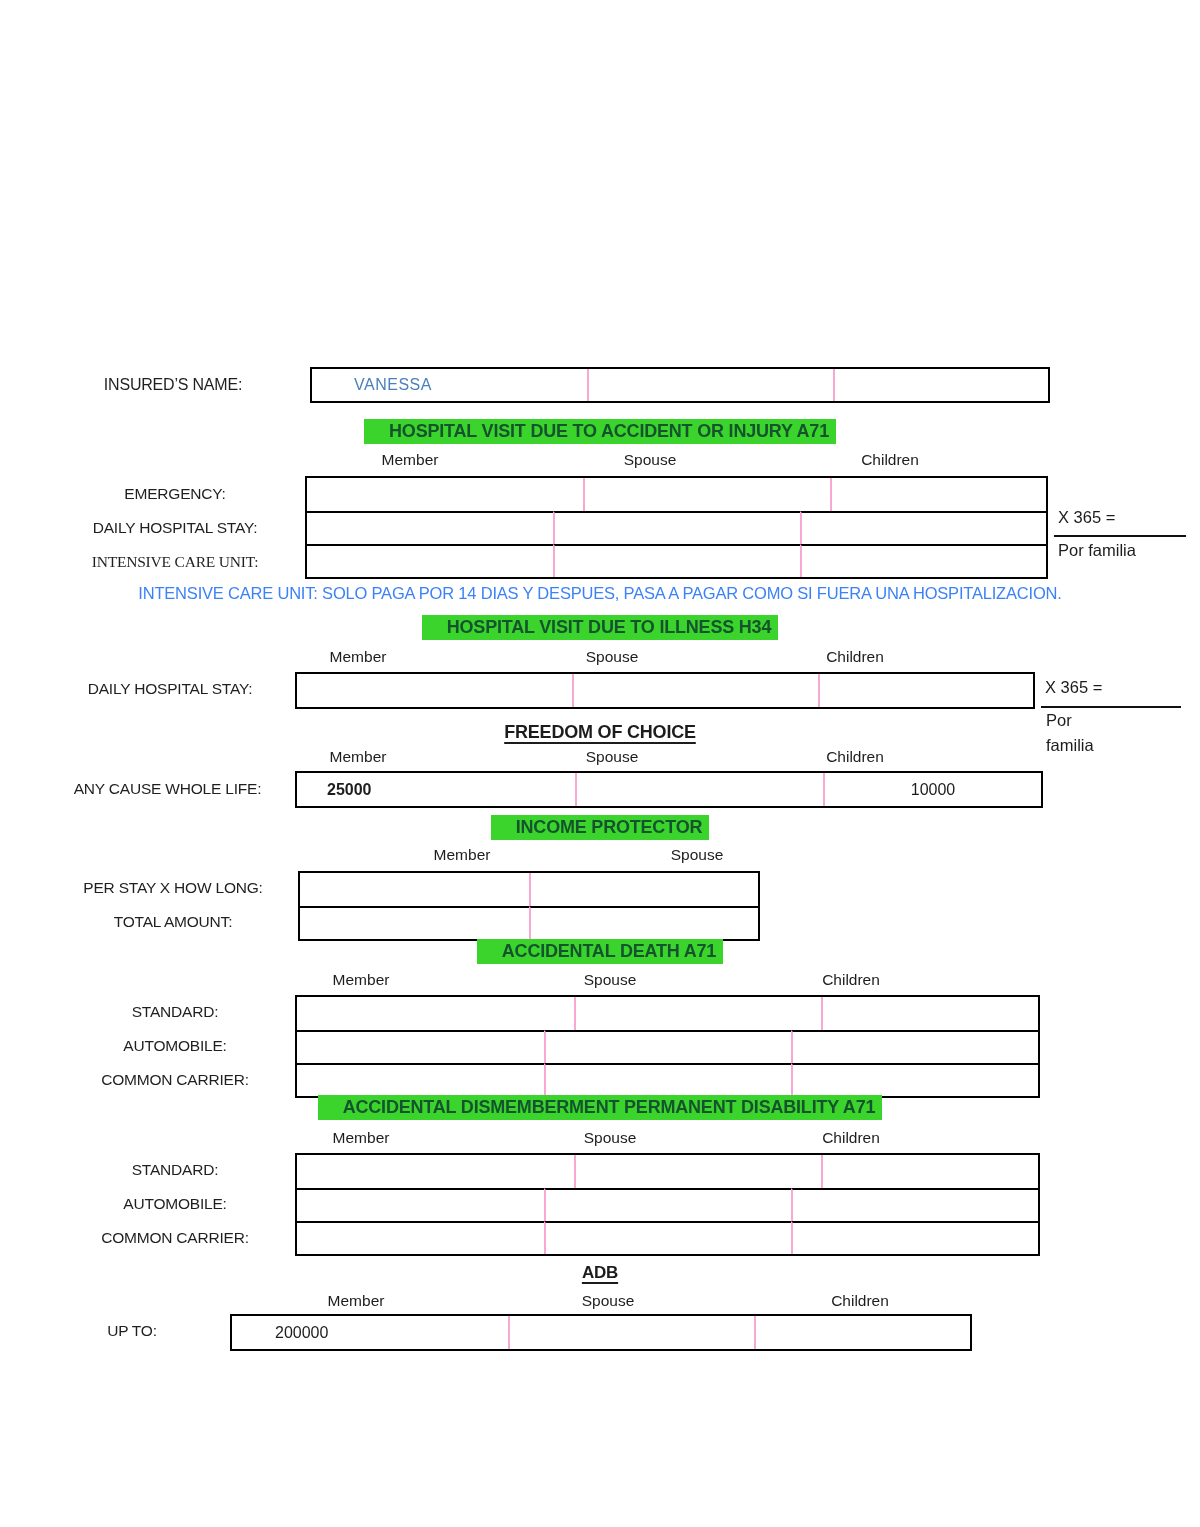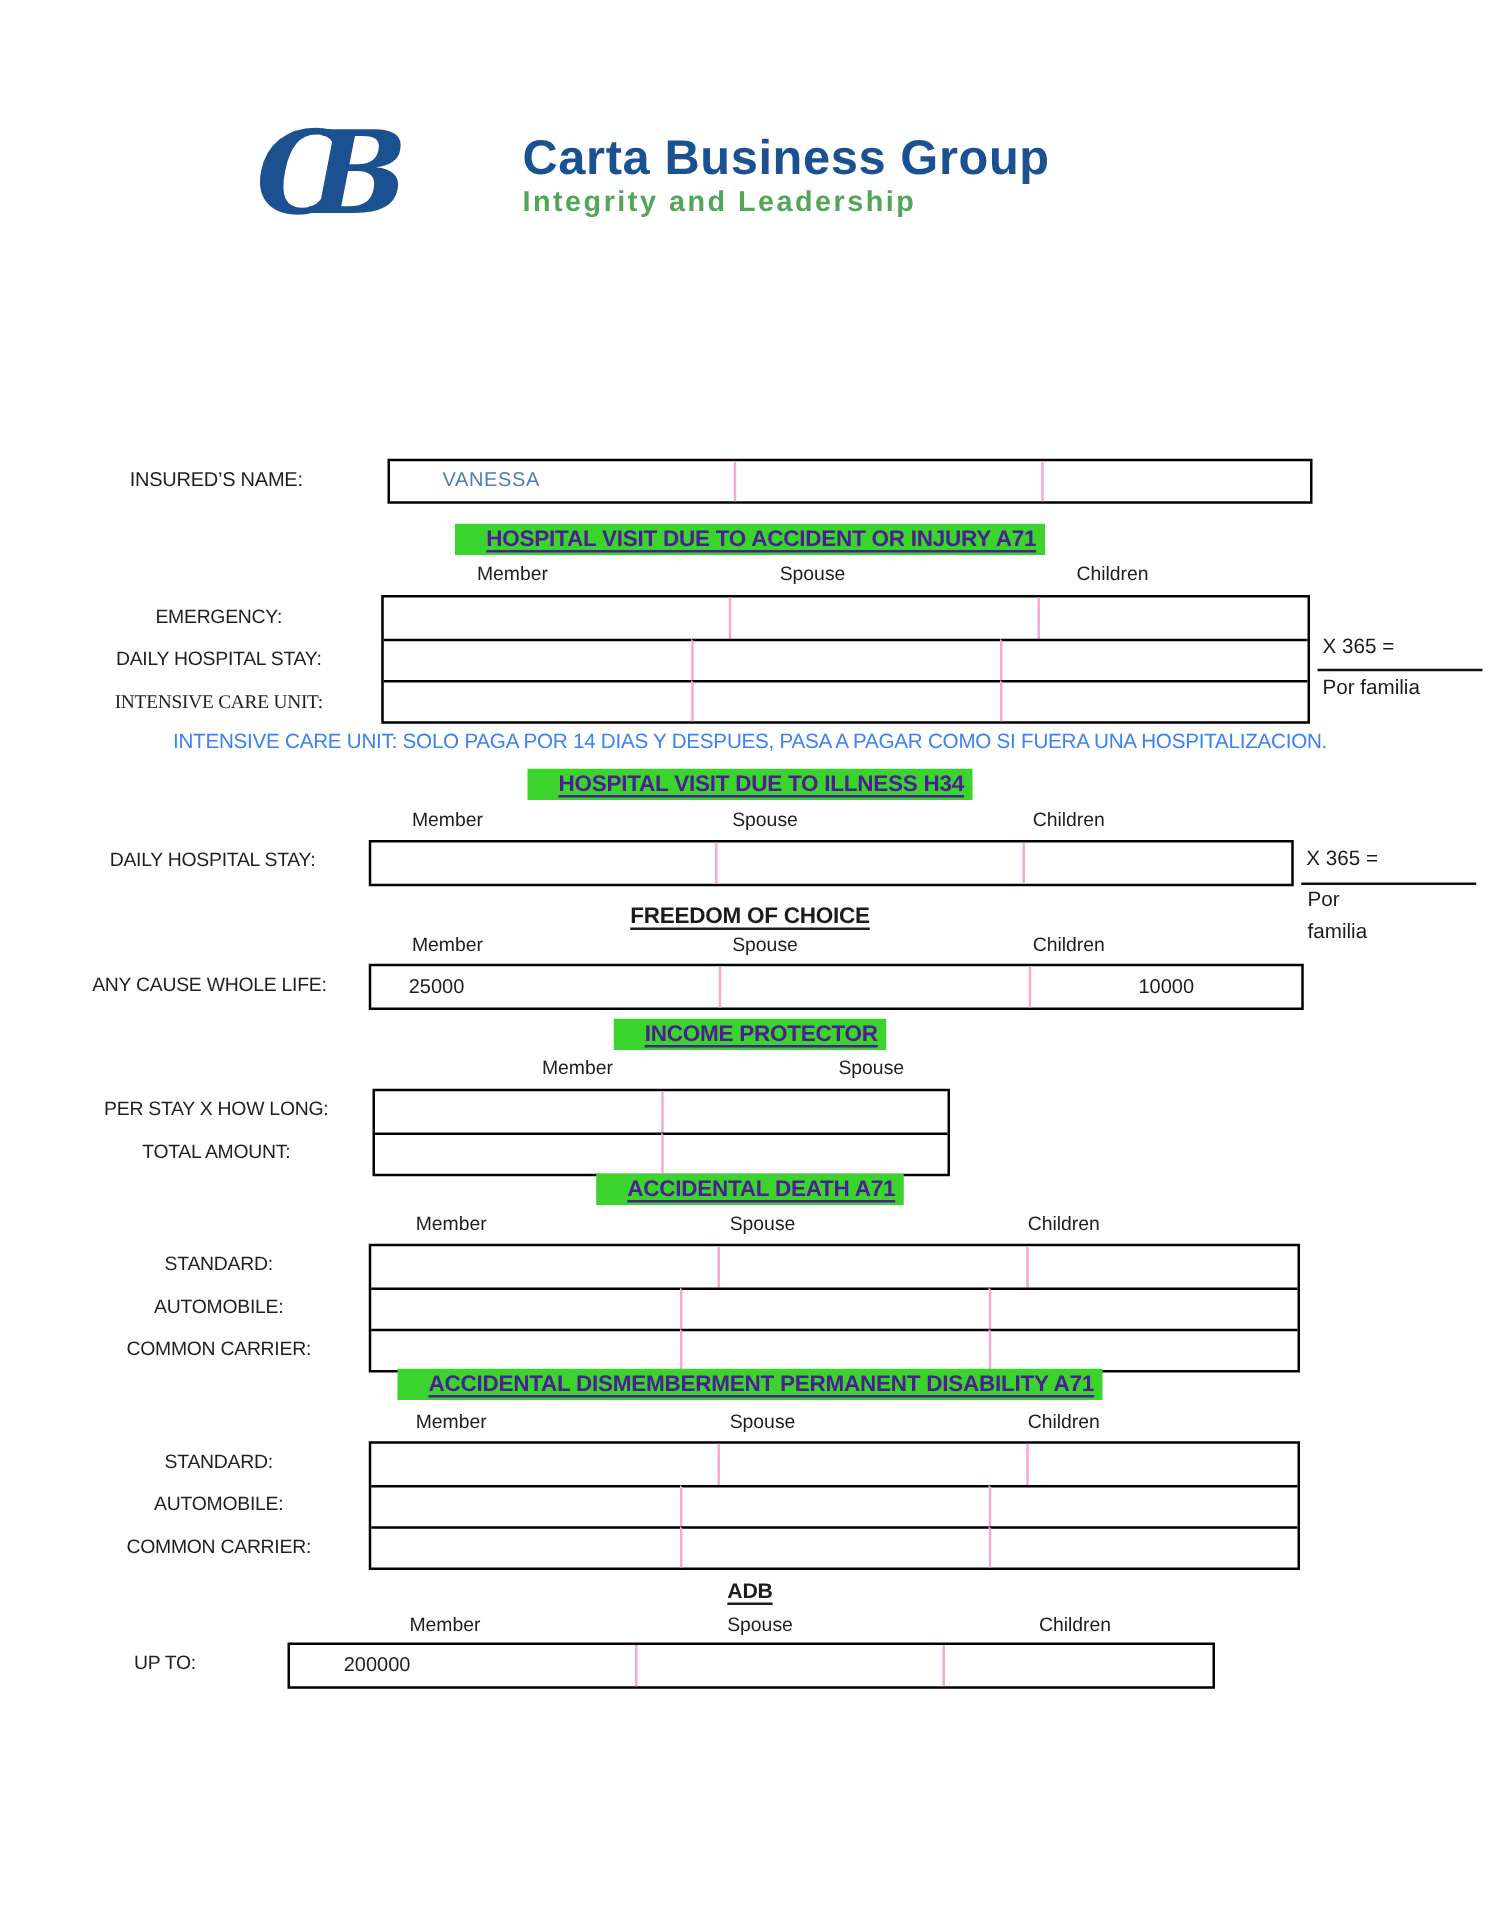--- a/index.html
+++ b/index.html
@@ -18,22 +18,22 @@
   .brand-name{font-size:39px;font-weight:700;color:var(--brand-blue,#1b5091);letter-spacing:.5px;line-height:42px;}
   .brand-tagline{font-size:23px;font-weight:700;color:var(--brand-green,#53a657);letter-spacing:2px;line-height:27px;}
   
   .doc-title{position:absolute;left:0;top:274px;width:100%;text-align:center;}
   .doc-title span{font-size:35px;font-weight:400;color:#151515;border-bottom:3px solid #151515;padding:0 4px 3px 4px;letter-spacing:.5px;}
   
   .field-label{position:absolute;font-size:15.5px;color:#1f1f1f;letter-spacing:-.2px;
     display:flex;align-items:center;justify-content:center;text-align:center;}
   .sec-heading{position:absolute;left:0;width:100%;text-align:center;font-size:18px;font-weight:700;}
   .sec-heading .hl{
-    background:var(--hl,#3bd42c);color:#4c1d95;padding:2px 7px 3px 25px;
-    text-decoration:underline;text-decoration-thickness:2px;text-underline-offset:3px;letter-spacing:-.2px;
+    background:var(--hl,#3bd42c);color:#14532d;padding:2px 7px 3px 25px;
+    text-decoration-thickness:2px;text-underline-offset:3px;letter-spacing:-.2px;
   }
   .sec-heading .plain{
     color:#1c1c1c;text-decoration:underline;text-decoration-thickness:2px;text-underline-offset:4px;letter-spacing:-.2px;margin-top:48px;
   }
   .col-head{position:absolute;width:150px;text-align:center;font-size:15.5px;color:#1d1d1d;}
   .gtable{position:absolute;display:grid;border:2px solid #000;background:#fff;box-sizing:border-box;}
   .cols3{grid-template-columns:1fr 1fr 1fr;}
   .cols2{grid-template-columns:1fr 1fr;}
   .gtable .cell{display:flex;align-items:center;font-size:16px;color:#1d1d1d;box-sizing:border-box;
     border-left:2px solid #f9a8d4;border-top:2px solid #000;justify-content:center;}
@@ -45,27 +45,20 @@
   .annot{position:absolute;font-size:16.5px;color:#1c1c1c;}
   .annot-line{position:absolute;border-bottom:2px solid #111;height:0;}
   .note{position:absolute;left:0;width:100%;text-align:center;font-size:16.5px;color:#3b82f6;letter-spacing:-.2px;}
   .name-value{color:var(--value-blue,#4a7ebc);letter-spacing:.5px;}
 </style>
 </head>
 <body>
 
 <div class="sheet">
 
-  <div class="logo">
-    <div class="monogram">CB</div>
-    <div class="brandtext">
-      <div class="brand-name">Carta Business Group</div>
-      <div class="brand-tagline">Integrity and Leadership</div>
-    </div>
-  </div>
 
 
   <div class="field-label" style="left:78px;top:368px;width:190px;height:33px;font-size:16px;">INSURED’S NAME:</div>
   <div class="gtable cols3" style="left:310px;top:367px;width:740px;grid-auto-rows:32px;">
     <div class="cell left" style="padding-left:12px;">
         <span class="name-value">VANESSA</span>
       </div>
     <div class="cell"></div>
     <div class="cell"></div>
   </div>
@@ -114,21 +107,21 @@
   <div class="annot" style="left:1046px;top:711px;">Por</div>
   <div class="annot" style="left:1046px;top:736px;">familia</div>
 
   <div class="sec-heading" style="top:722px;"><span class="plain">FREEDOM OF CHOICE</span></div>
   <div class="col-head" style="left:283px;top:748px;">Member</div>
   <div class="col-head" style="left:537px;top:748px;">Spouse</div>
   <div class="col-head" style="left:780px;top:748px;">Children</div>
 
   <div class="field-label" style="left:45px;top:772px;width:245px;height:34px;">ANY CAUSE WHOLE LIFE:</div>
   <div class="gtable cols3" style="left:295px;top:771px;width:748px;grid-auto-rows:33px;">
-    <div class="cell left" style="">25000</div>
+    <div class="cell left" style="font-weight:bold;">25000</div>
     <div class="cell"></div>
     <div class="cell">10000</div>
   </div>
 
   <div class="sec-heading" style="top:817px;"><span class="hl">INCOME PROTECTOR</span></div>
   <div class="col-head" style="left:387px;top:846px;">Member</div>
   <div class="col-head" style="left:622px;top:846px;">Spouse</div>
 
   <div class="field-label" style="left:48px;top:871px;width:250px;height:34px;">PER STAY X HOW LONG:</div>
   <div class="field-label" style="left:48px;top:905px;width:250px;height:34px;">TOTAL AMOUNT:</div>

